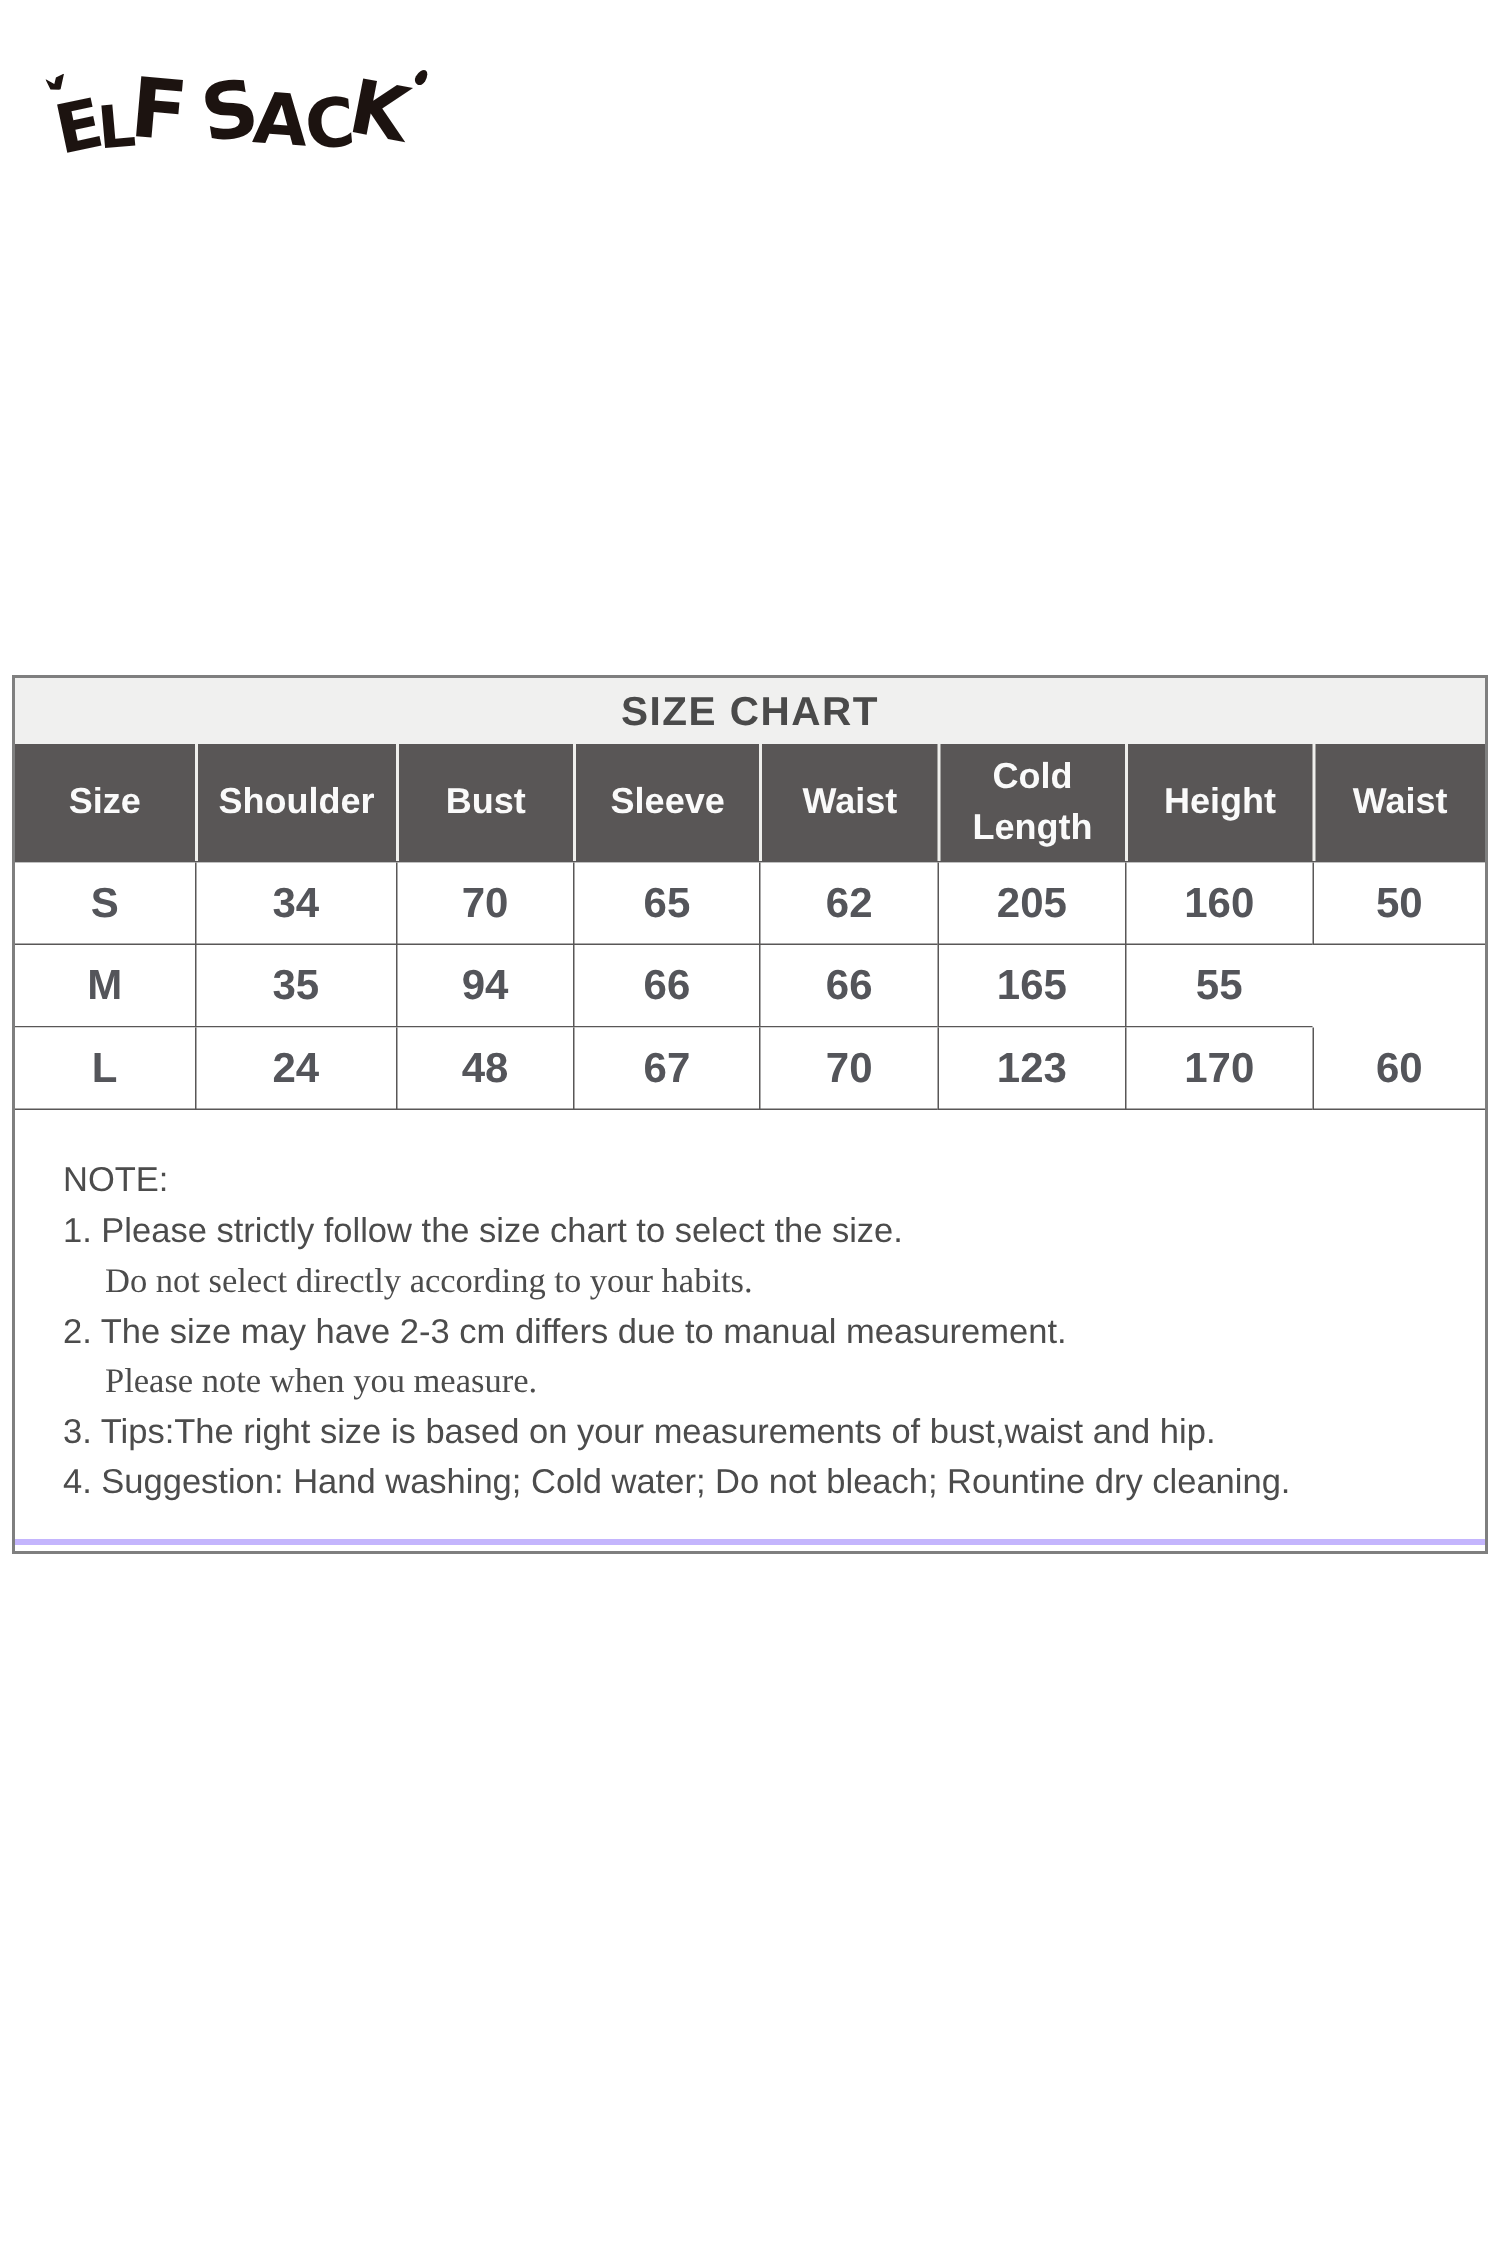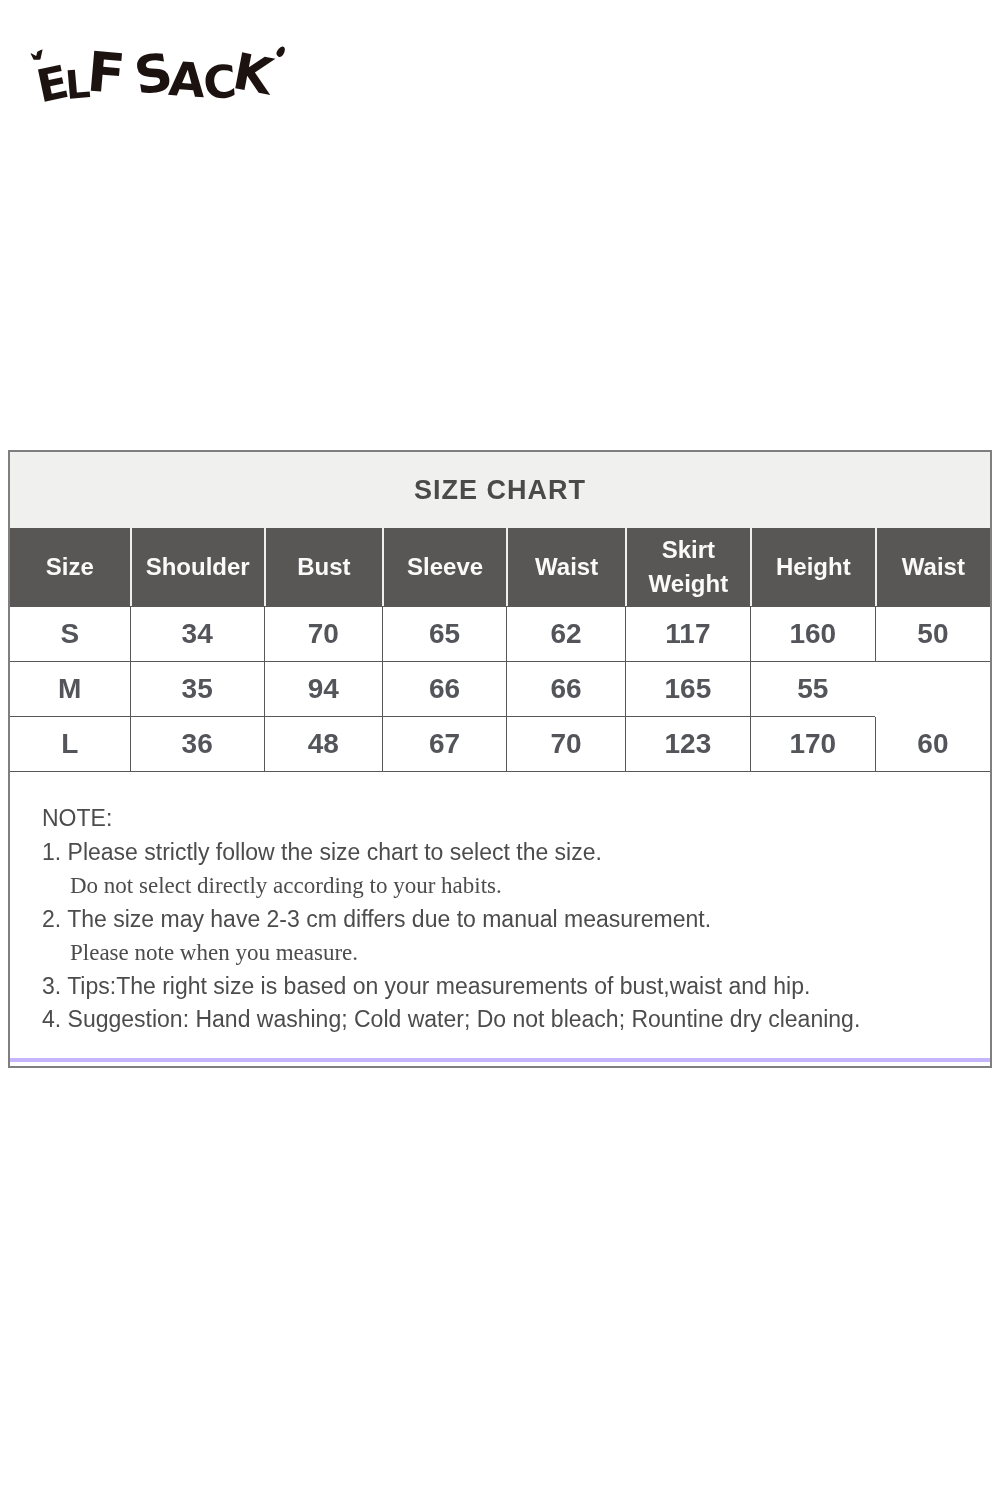--- a/index.html
+++ b/index.html
@@ -58,21 +58,21 @@
   .chart-box {
     position: absolute;
     left: 8px;
     top: 450px;
     width: 984px;
     border: 2px solid #7f7f7f;
     background: #ffffff;
   }
 
   .chart-title {
-    height: 76px;
+    height: 44px;
     background: #f0f0ef;
     color: #4a4a4a;
     font-size: 27px;
     font-weight: bold;
     letter-spacing: 1px;
     display: flex;
     align-items: center;
     justify-content: center;
   }
 
@@ -137,49 +137,49 @@
   <div class="chart-box">
 
     <div class="chart-title">SIZE CHART</div>
 
     <div class="grid header-row">
       <div class="hcell">Size</div>
       <div class="hcell">Shoulder</div>
       <div class="hcell">Bust</div>
       <div class="hcell">Sleeve</div>
       <div class="hcell">Waist</div>
-      <div class="hcell">Skirt Weight</div>
+      <div class="hcell">Cold Length</div>
       <div class="hcell">Height</div>
       <div class="hcell">Waist</div>
     </div>
 
     <div class="grid data-row">
       <div class="cell">S</div>
       <div class="cell">34</div>
       <div class="cell">70</div>
       <div class="cell">65</div>
       <div class="cell">62</div>
-      <div class="cell">117</div>
+      <div class="cell">205</div>
       <div class="cell">160</div>
       <div class="cell">50</div>
     </div>
 
     <div class="grid data-row">
       <div class="cell">M</div>
       <div class="cell">35</div>
       <div class="cell">94</div>
       <div class="cell">66</div>
       <div class="cell">66</div>
       <div class="cell">165</div>
       <div class="cell">55</div>
     </div>
 
     <div class="grid data-row">
       <div class="cell">L</div>
-      <div class="cell">36</div>
+      <div class="cell">24</div>
       <div class="cell">48</div>
       <div class="cell">67</div>
       <div class="cell">70</div>
       <div class="cell">123</div>
       <div class="cell">170</div>
       <div class="cell">60</div>
     </div>
 
     <div class="notes">
       <div class="note-line">NOTE:</div>

